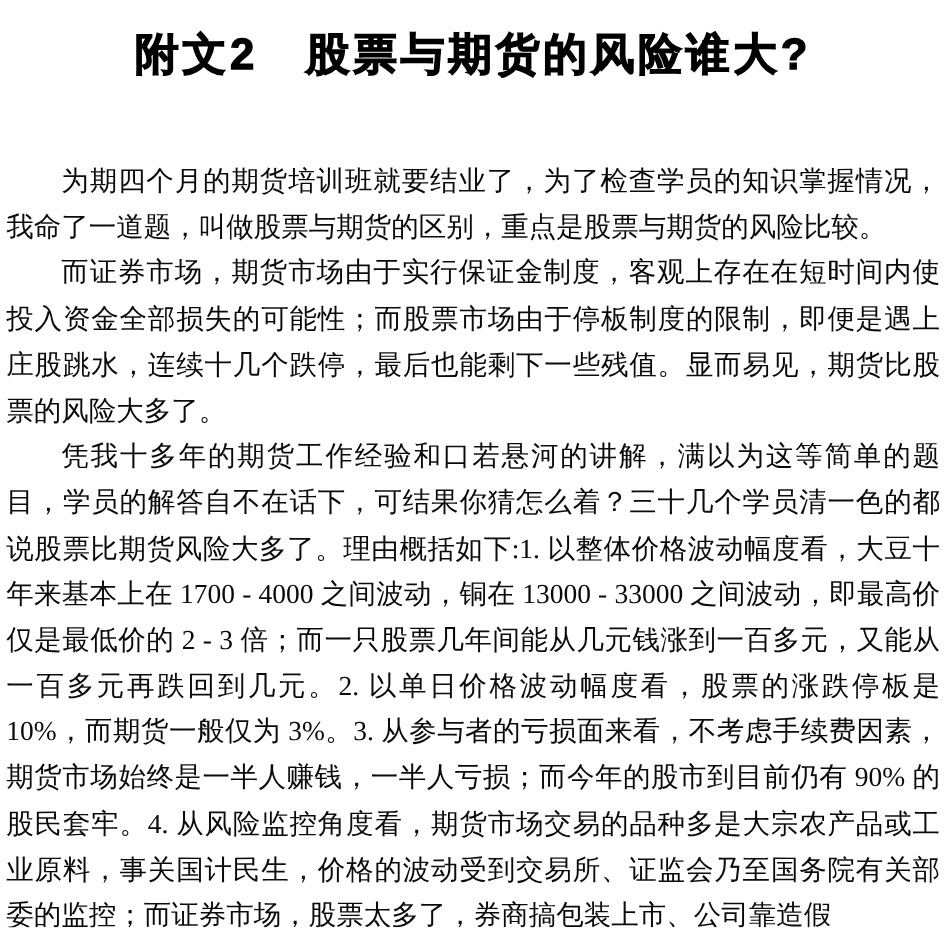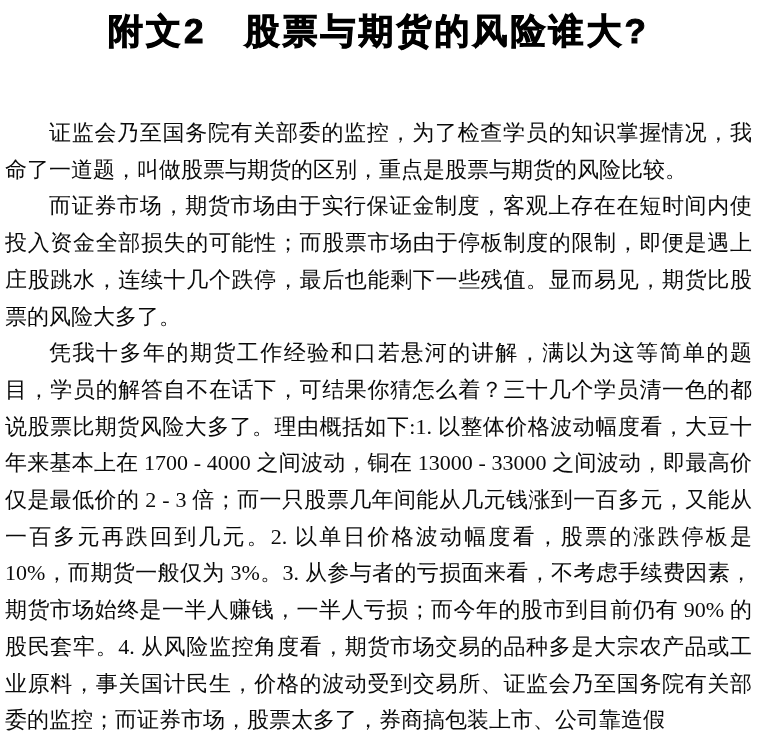--- a/index.html
+++ b/index.html
@@ -8,21 +8,21 @@
     background: #ffffff;
   }
   .page {
     position: relative;
     width: 758px;
     height: 742px;
     background: #ffffff;
     color: #000000;
     overflow: hidden;
     box-sizing: border-box;
-    padding: 6px 6px 0 5px;
+    padding: 18px 6px 0 5px;
     font-family: "Liberation Serif", "DejaVu Serif", serif;
   }
   .title {
     margin: 2px 0 0 0;
     text-align: center;
     font-family: "Liberation Sans", "DejaVu Sans", sans-serif;
     font-size: 35px;
     font-weight: 900;
     letter-spacing: 3px;
     color: #000000;
@@ -42,17 +42,17 @@
     text-indent: 2em;
   }
 </style>
 </head>
 <body>
 
 <div class="page">
   <h1 class="title">附文2　股票与期货的风险谁大?</h1>
 
   <div class="doc-body">
-    <p>证监会乃至国务院有关部委的监控，为了检查学员的知识掌握情况，我命了一道题，叫做股票与期货的区别，重点是股票与期货的风险比较。</p>
+    <p>为期四个月的期货培训班就要结业了，为了检查学员的知识掌握情况，我命了一道题，叫做股票与期货的区别，重点是股票与期货的风险比较。</p>
     <p>而证券市场，期货市场由于实行保证金制度，客观上存在在短时间内使投入资金全部损失的可能性；而股票市场由于停板制度的限制，即便是遇上庄股跳水，连续十几个跌停，最后也能剩下一些残值。显而易见，期货比股票的风险大多了。</p>
     <p>凭我十多年的期货工作经验和口若悬河的讲解，满以为这等简单的题目，学员的解答自不在话下，可结果你猜怎么着？三十几个学员清一色的都说股票比期货风险大多了。理由概括如下:1. 以整体价格波动幅度看，大豆十年来基本上在 1700 - 4000 之间波动，铜在 13000 - 33000 之间波动，即最高价仅是最低价的 2 - 3 倍；而一只股票几年间能从几元钱涨到一百多元，又能从一百多元再跌回到几元。2. 以单日价格波动幅度看，股票的涨跌停板是 10%，而期货一般仅为 3%。3. 从参与者的亏损面来看，不考虑手续费因素，期货市场始终是一半人赚钱，一半人亏损；而今年的股市到目前仍有 90% 的股民套牢。4. 从风险监控角度看，期货市场交易的品种多是大宗农产品或工业原料，事关国计民生，价格的波动受到交易所、证监会乃至国务院有关部委的监控；而证券市场，股票太多了，券商搞包装上市、公司靠造假</p>
   </div>
 </div>
 
 </body></html>

